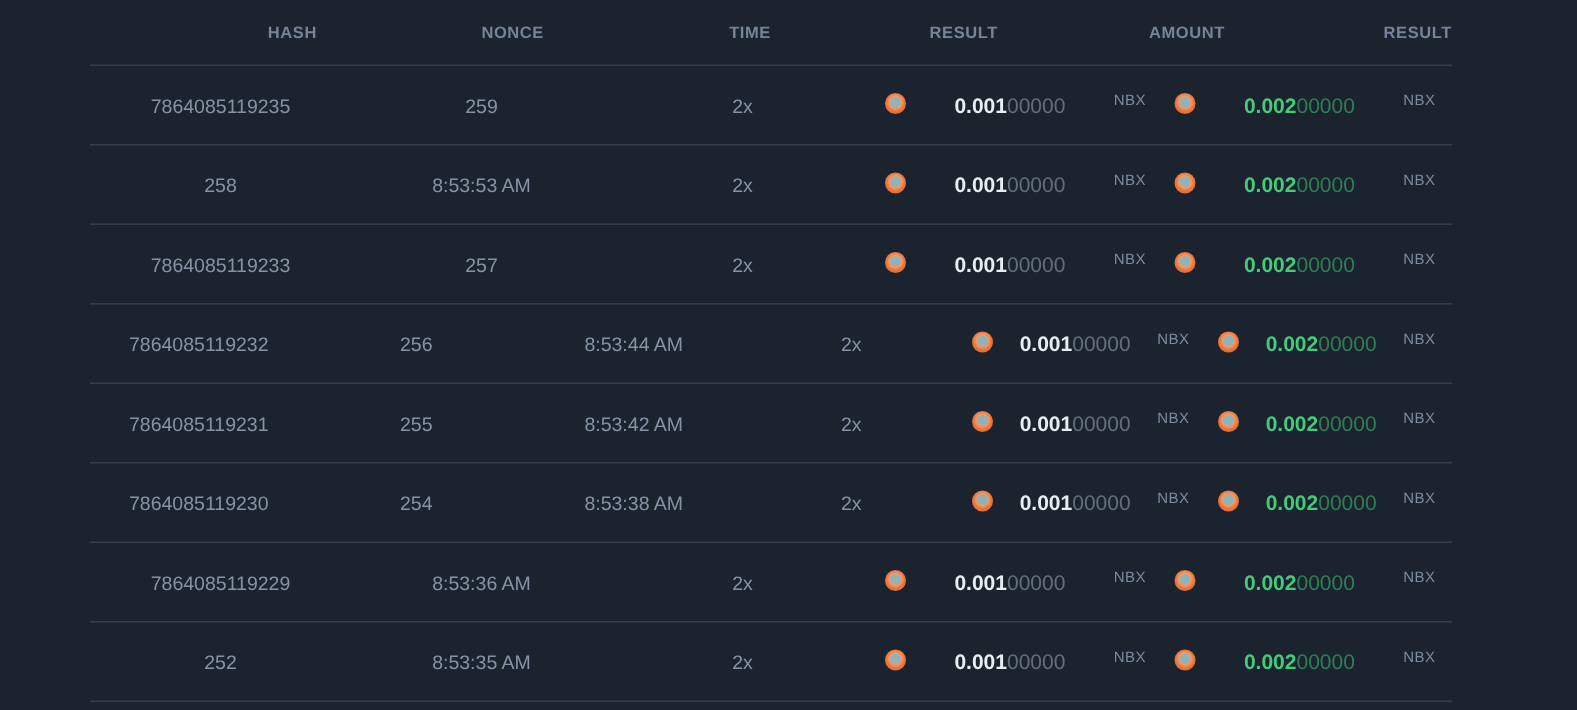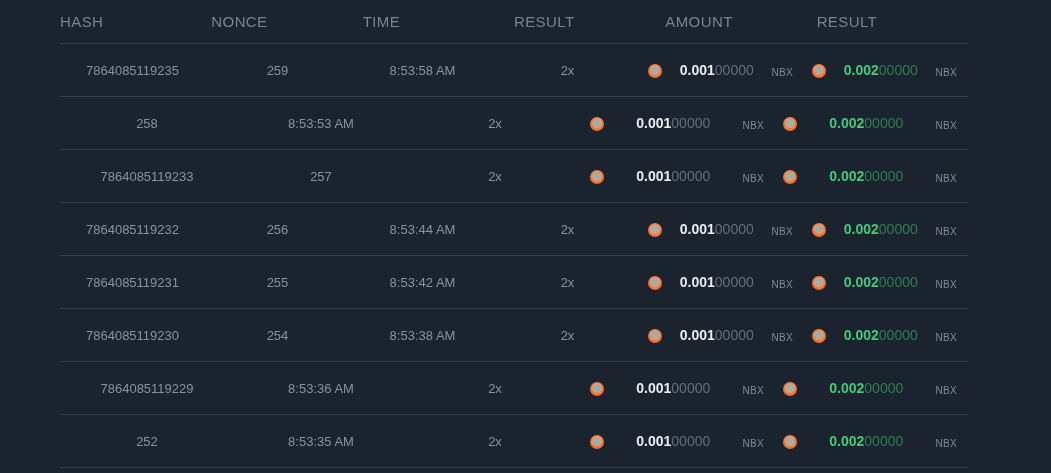--- a/index.html
+++ b/index.html
@@ -32,41 +32,41 @@
     width: 908px;
   }
   .thead {
     display: flex;
     height: 44px;
     align-items: center;
     border-bottom: 1px solid var(--row-divider);
   }
   .th {
     flex: 1 1 0;
-    text-align: left;
+    text-align: right;
     color: var(--header-text);
-    font-size: 15px;
-    font-weight: 400;
+    font-size: 11px;
+    font-weight: 700;
     letter-spacing: 0.4px;
   }
   .row {
     display: flex;
     height: 53px;
     align-items: center;
     border-bottom: 1px solid var(--row-divider);
   }
   .cell {
     flex: 1 1 0;
     text-align: center;
     color: var(--row-text);
     font-size: 13px;
   }
   .cell.money {
     display: flex;
-    align-items: flex-end;
+    align-items: flex-start;
     justify-content: space-between;
     padding: 0 11px 0 8px;
   }
   .coin {
     width: 14px;
     height: 14px;
     border-radius: 50%;
     flex: 0 0 auto;
     background: radial-gradient(circle at 50% 44%,
       var(--coin-center) 0%, var(--coin-center) 28%,
@@ -96,21 +96,20 @@
     <div class="th">NONCE</div>
     <div class="th">TIME</div>
     <div class="th">RESULT</div>
     <div class="th">AMOUNT</div>
     <div class="th">RESULT</div>
   </div>
   <div id="tbody">
   <div class="row">
     <div class="cell">7864085119235</div>
     <div class="cell">259</div>
-    <div class="cell">8:53:58 AM</div>
     <div class="cell">2x</div>
     <div class="cell money amount">
       <span class="coin"></span>
       <span class="num"><span class="main">0.001</span><span class="zeros">00000</span></span>
       <span class="unit">NBX</span>
     </div>
     <div class="cell money profit">
       <span class="coin"></span>
       <span class="num"><span class="main">0.002</span><span class="zeros">00000</span></span>
       <span class="unit">NBX</span>

